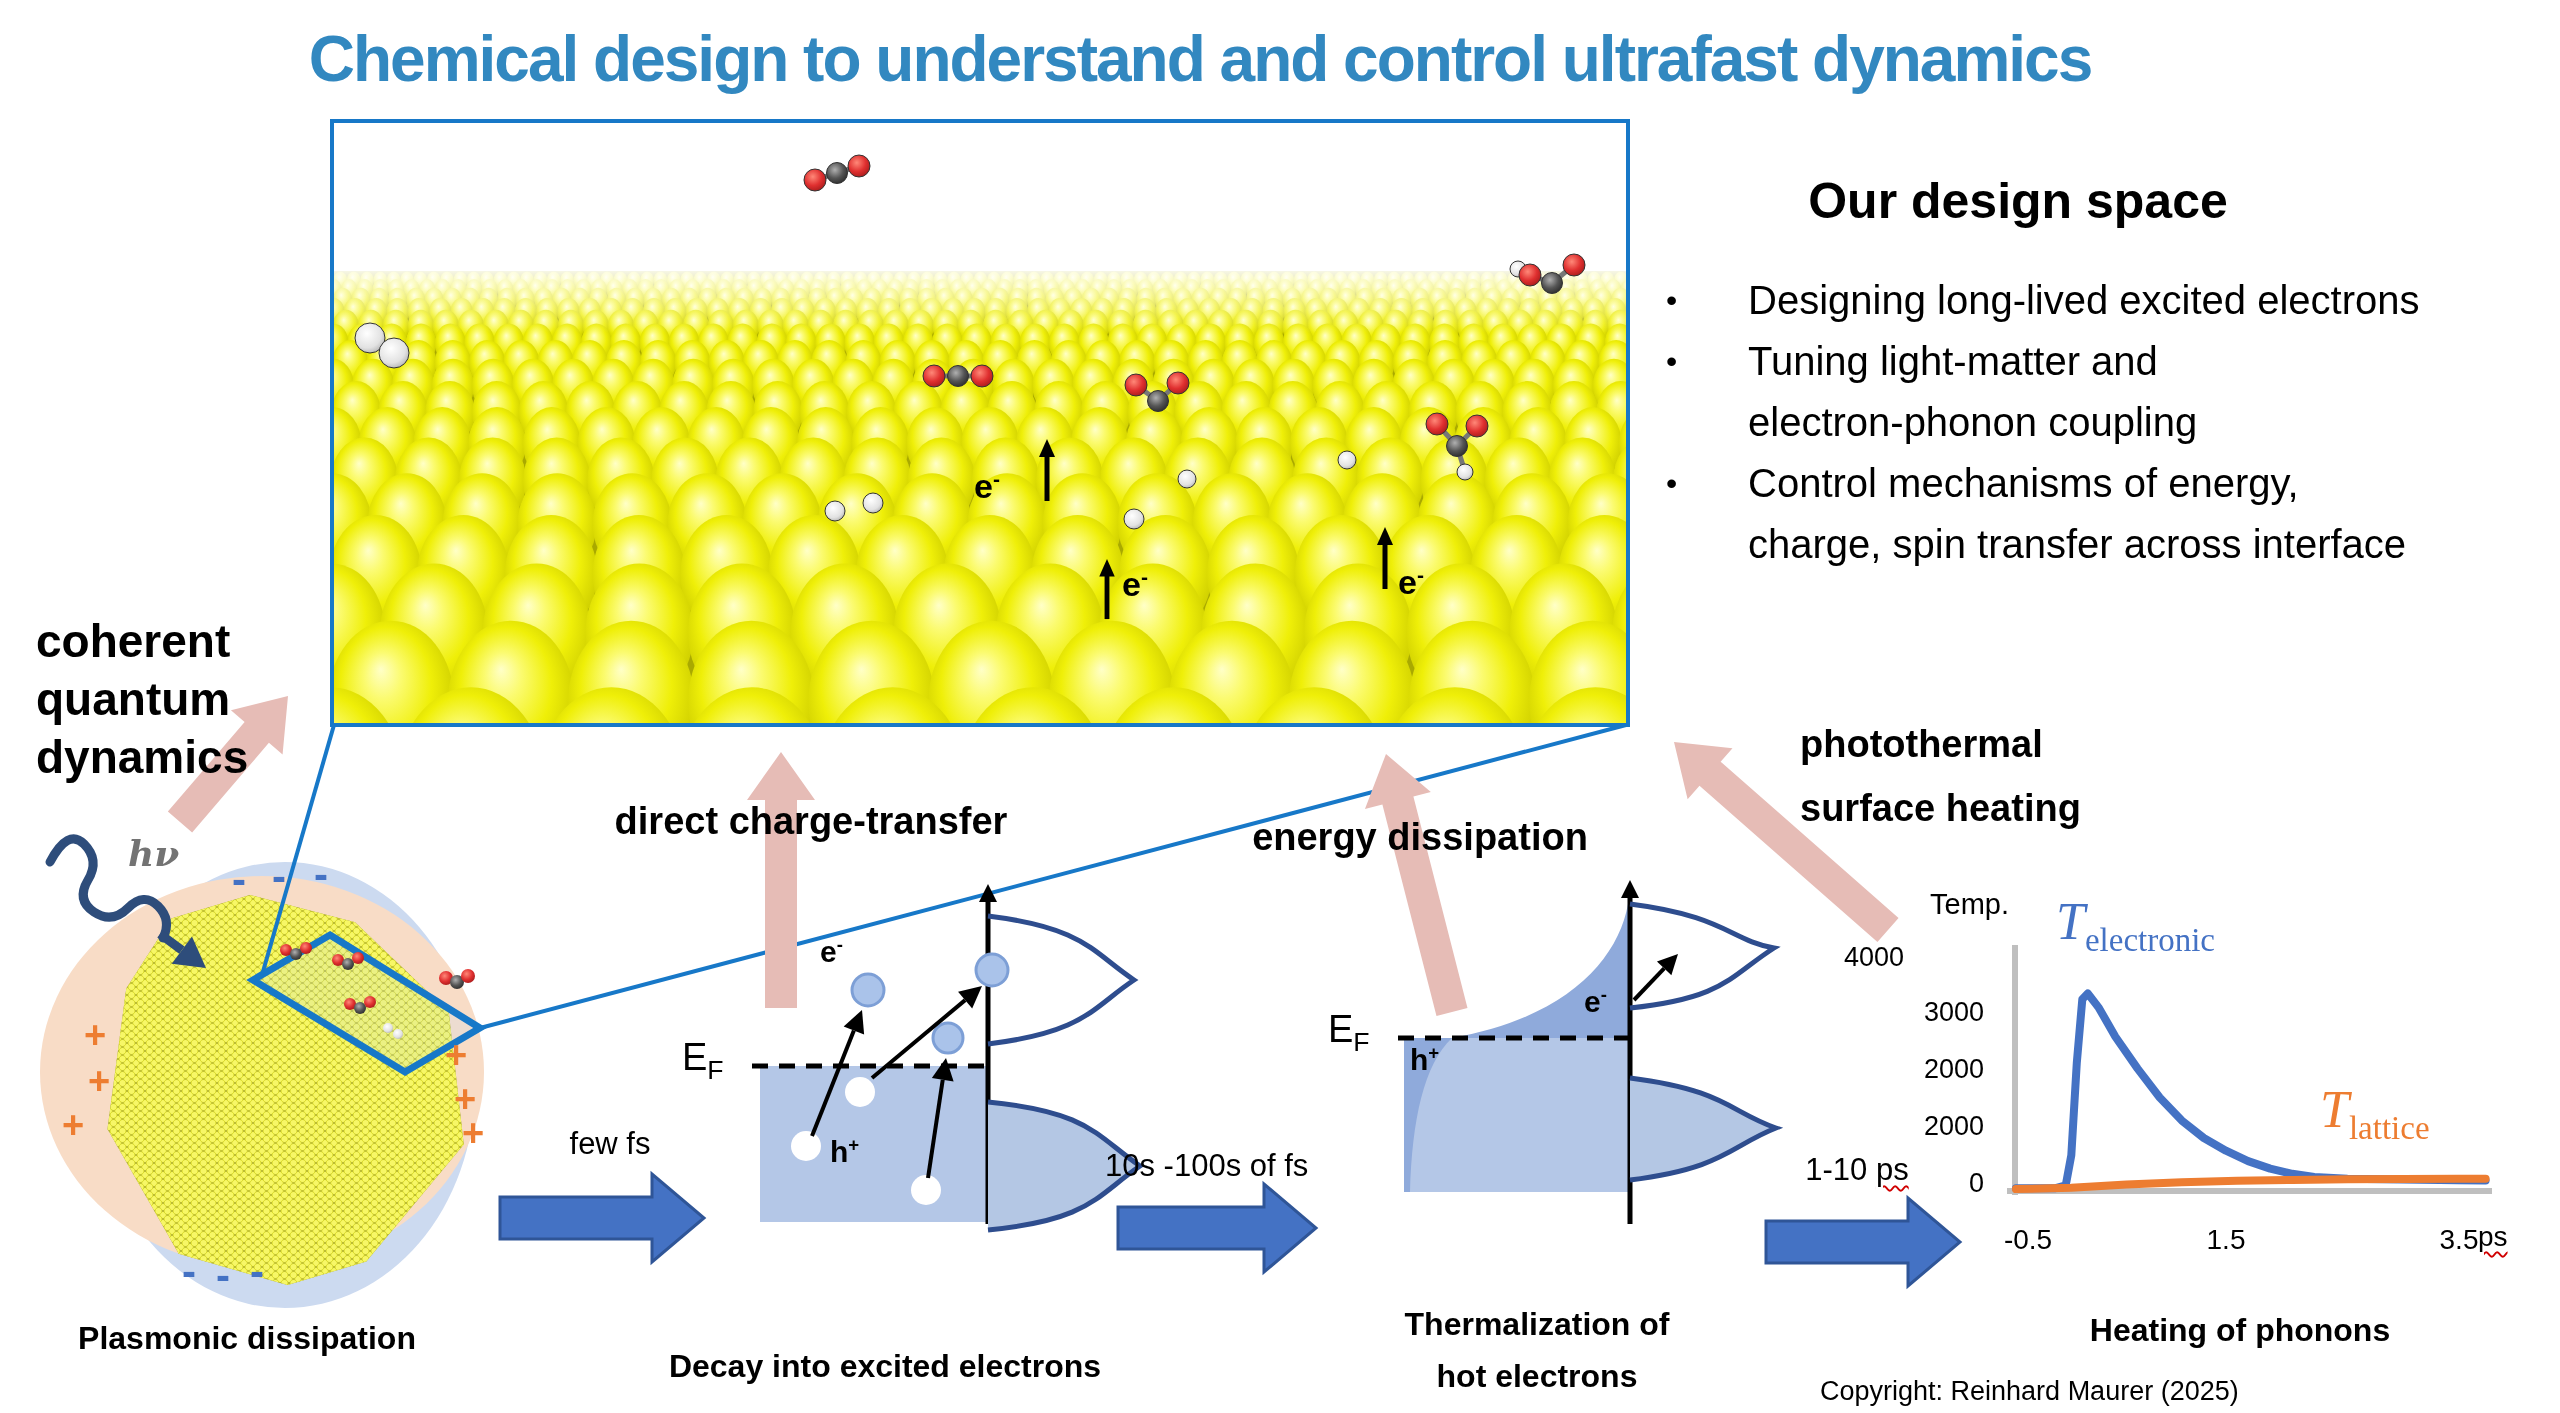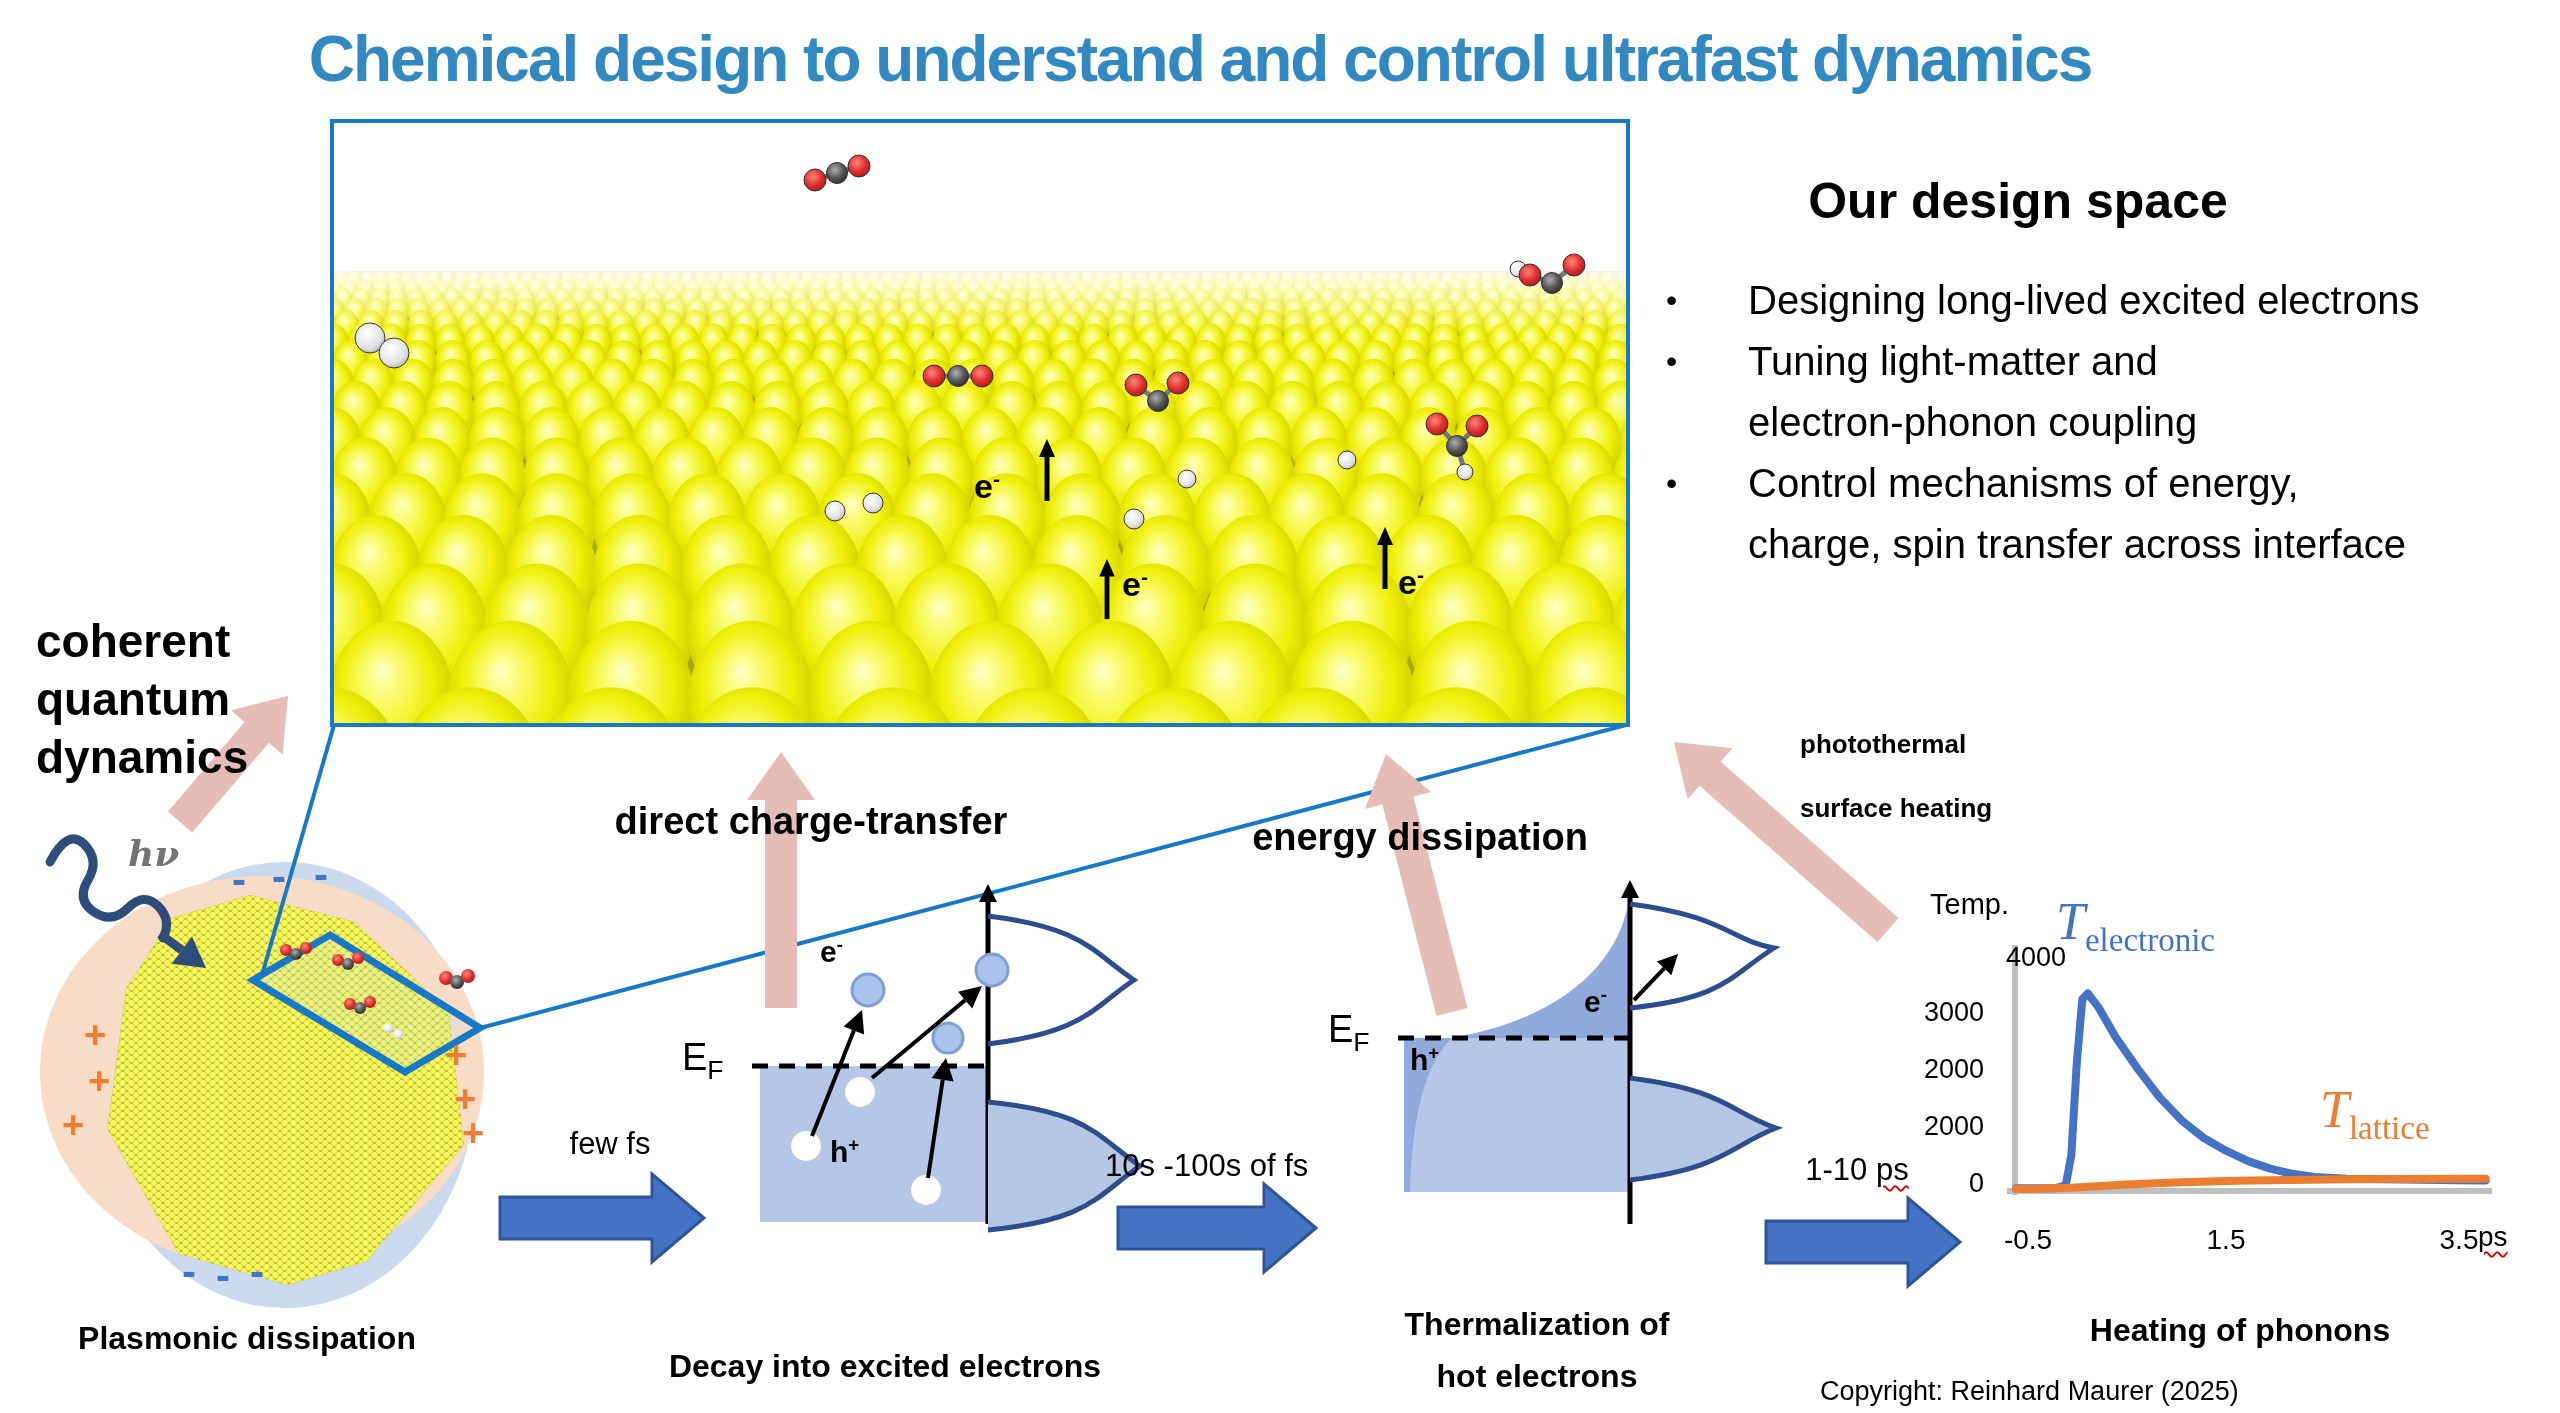--- a/index.html
+++ b/index.html
@@ -17,21 +17,21 @@
   .e-arrow{position:absolute;z-index:3;}
   #design-heading{left:1768px;top:172px;width:500px;text-align:center;font-size:50px;font-weight:bold;}
   #bullet-list{left:1666px;top:270px;width:900px;font-size:40px;line-height:61px;}
   .bullet-item{display:flex;}
   .blt{width:82px;flex:none;font-size:32px;}
   #coherent{left:36px;top:612px;font-size:46px;font-weight:bold;line-height:58px;}
   #hv{left:128px;top:832px;font-size:36px;font-weight:bold;font-style:italic;
       font-family:"DejaVu Serif",serif;color:#737373;}
   #direct-label{left:566px;top:800px;width:490px;text-align:center;font-size:38px;font-weight:bold;}
   #dissipation-label{left:1200px;top:816px;width:440px;text-align:center;font-size:38px;font-weight:bold;}
-  #photothermal-label{left:1800px;top:712px;font-size:26px;font-weight:bold;line-height:64px;}
+  #photothermal-label{left:1800px;top:712px;font-size:38px;font-weight:bold;line-height:64px;}
   .timescale{font-size:31px;}
   #ts1{left:520px;top:1126px;width:180px;text-align:center;}
   #ts2{left:1105px;top:1148px;width:300px;text-align:left;}
   #ts3{left:1762px;top:1152px;width:190px;text-align:center;}
   .caption{font-size:32px;font-weight:bold;text-align:center;}
   #cap1{left:22px;top:1320px;width:450px;}
   #cap2{left:620px;top:1348px;width:530px;}
   #cap3{left:1377px;top:1298px;width:320px;line-height:52px;}
   #cap4{left:2030px;top:1312px;width:420px;}
   #copyright{left:1820px;top:1376px;font-size:27px;}
@@ -877,21 +877,21 @@
   <span>E</span><sub>F</sub>
 </div>
 <div class="abs txt dsym" style="left:1584px;top:984px">
   <span>e</span><sup>-</sup>
 </div>
 <div class="abs txt dsym" style="left:1410px;top:1042px">
   <span>h</span><sup>+</sup>
 </div>
 
 <div class="abs txt" id="temp-label">Temp.</div>
-<div class="abs txt ytick" style="left:1974px;top:942px">4000</div>
+<div class="abs txt ytick" style="left:1812px;top:942px">4000</div>
 <div class="abs txt ytick" style="left:1892px;top:997px">3000</div>
 <div class="abs txt ytick" style="left:1892px;top:1054px">2000</div>
 <div class="abs txt ytick" style="left:1892px;top:1111px">2000</div>
 <div class="abs txt ytick" style="left:1892px;top:1168px">0</div>
 <div class="abs txt xtick" style="left:1973px;top:1224px">-0.5</div>
 <div class="abs txt xtick" style="left:2171px;top:1224px">1.5</div>
 <div class="abs txt xtick" style="left:2404px;top:1224px">3.5</div>
 <div class="abs txt" style="left:2478px;top:1221px;font-size:28px">
   <span class="sq">ps</span>
 </div>

